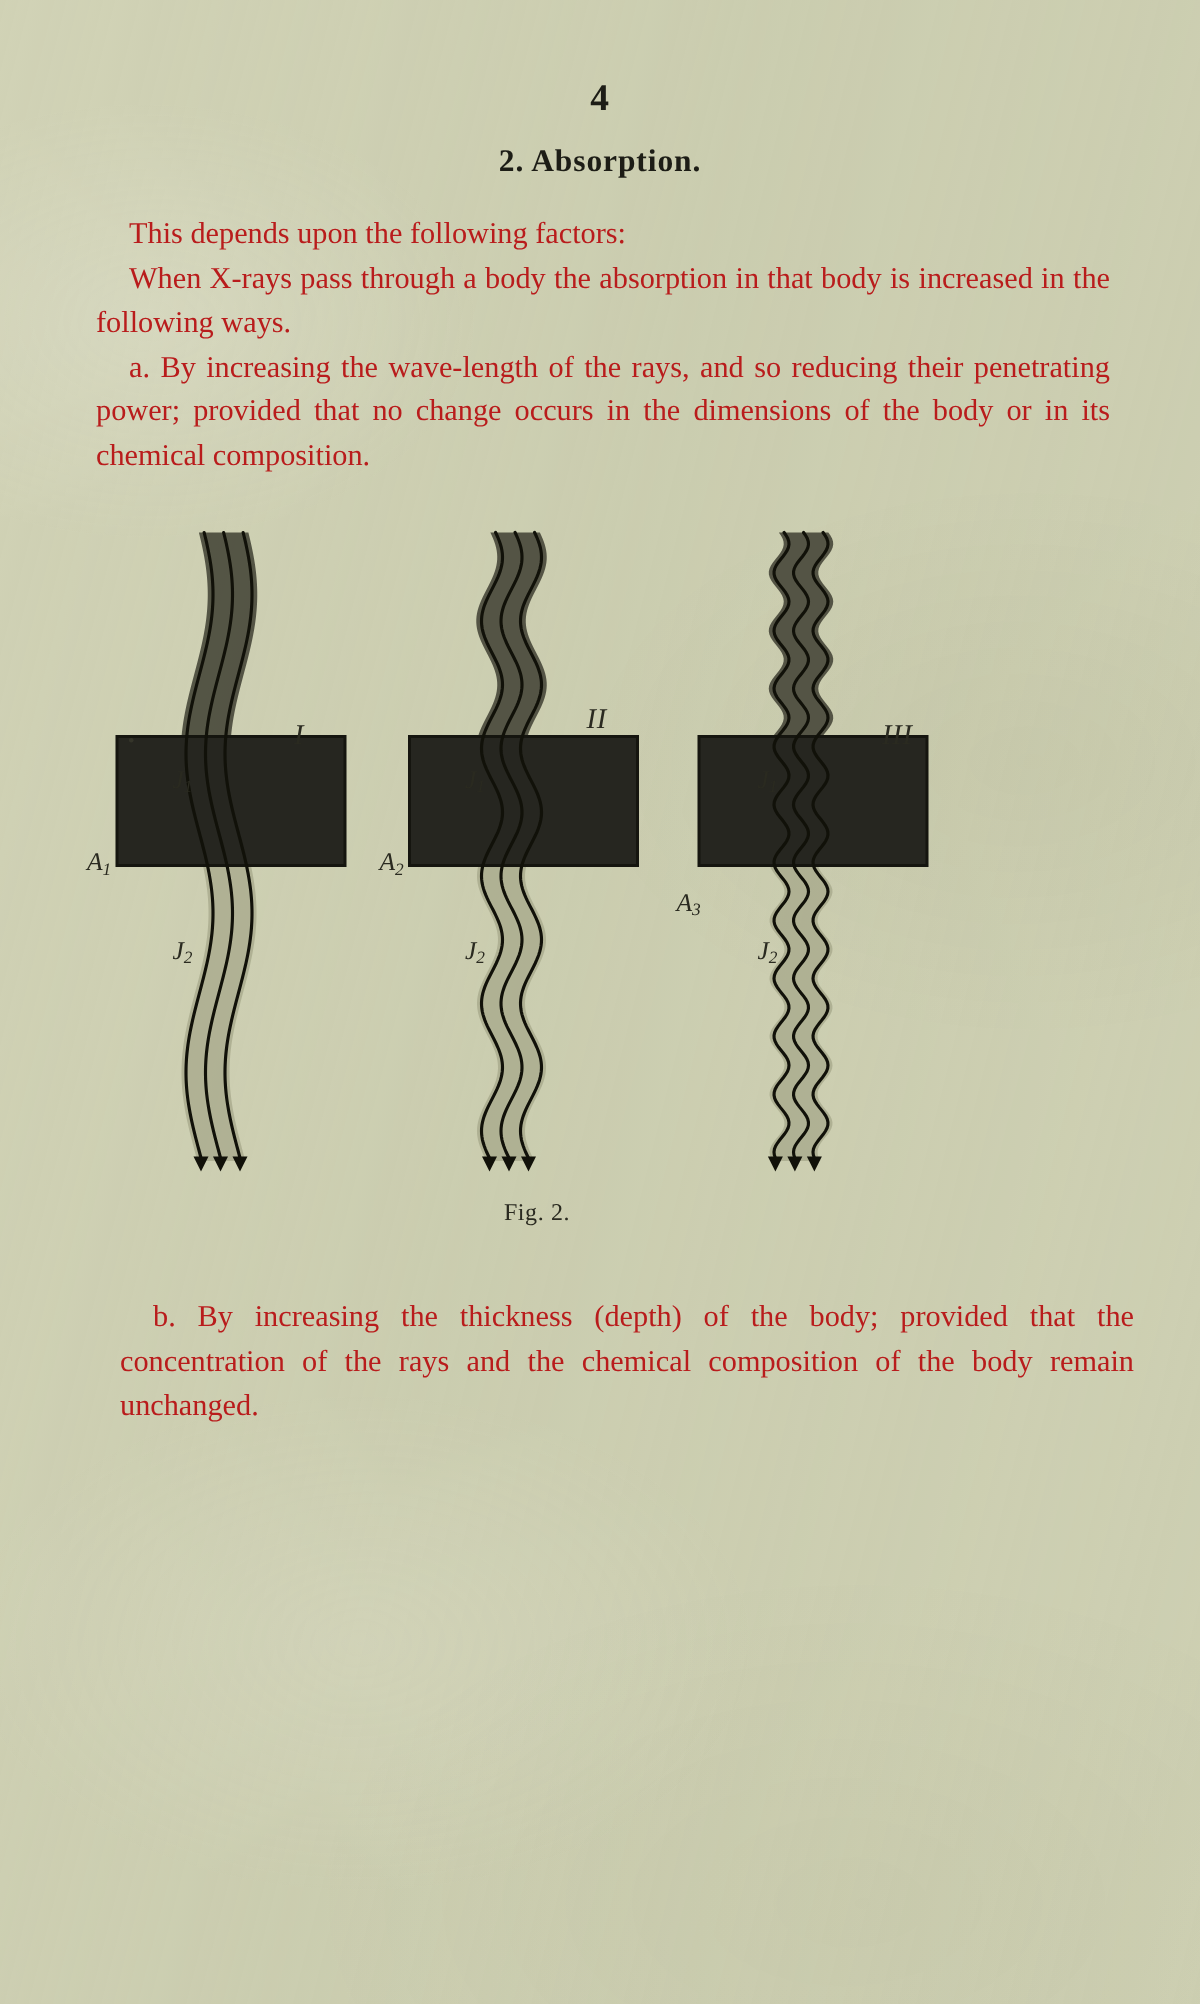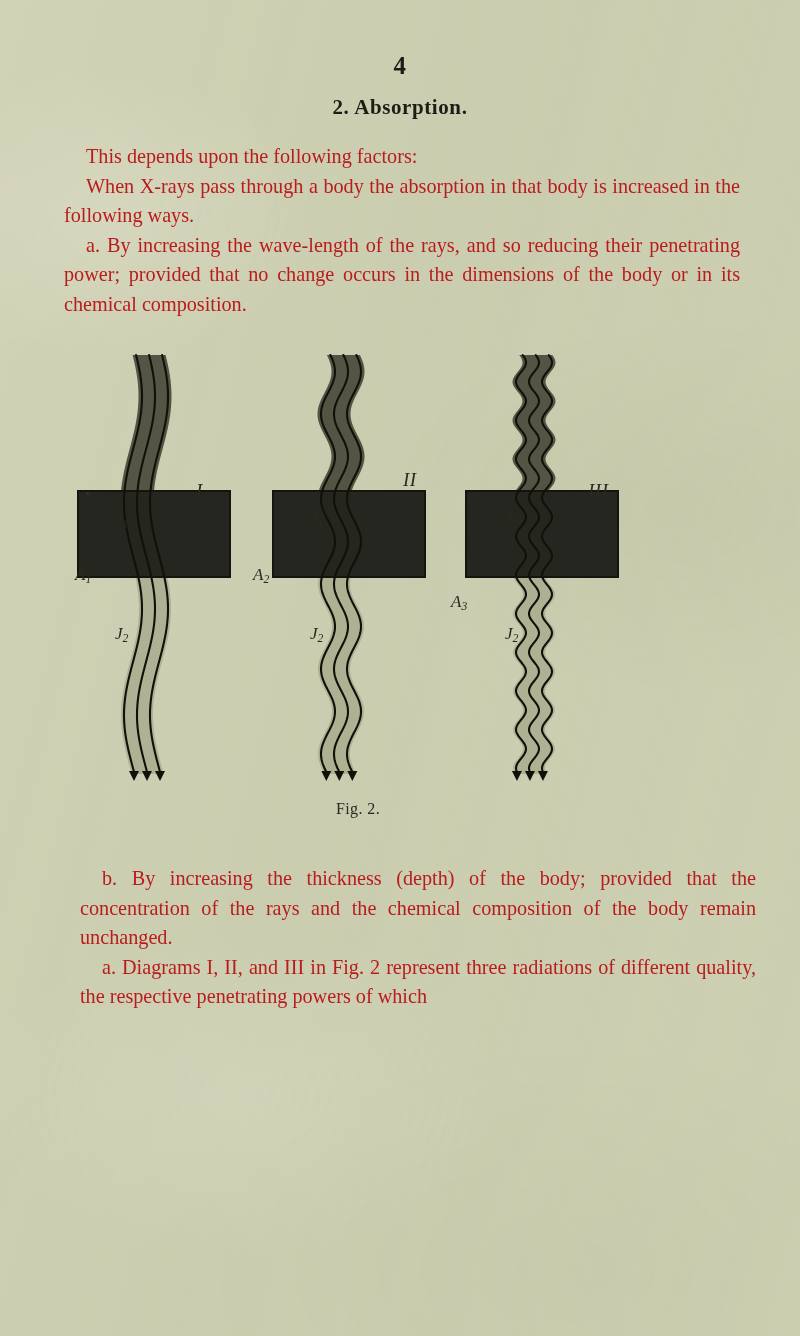--- a/index.html
+++ b/index.html
@@ -166,36 +166,36 @@
           <path d="M74.02 419.00L84.02 419.00L79.02 429.00Z" fill="#111109"></path>
           <path d="M94.09 3.00L94.58 5.00L95.06 6.99L95.53 8.99L95.98 10.98L96.41 12.98L96.83 14.97L97.22 16.97L97.59 18.96L97.94 20.96L98.27 22.95L98.57 24.95L98.84 26.94L99.09 28.94L99.31 30.93L99.50 32.93L99.66 34.92L99.79 36.92L99.89 38.91L99.96 40.91L99.99 42.90L100.00 44.90L99.97 46.89L99.92 48.89L99.83 50.89L99.71 52.88L99.56 54.88L99.38 56.87L99.18 58.87L98.94 60.86L98.68 62.86L98.39 64.85L98.07 66.85L97.73 68.84L97.37 70.84L96.98 72.83L96.57 74.83L96.15 76.82L95.70 78.82L95.24 80.81L94.77 82.81L94.28 84.80L93.78 86.80L93.27 88.79L92.75 90.79L92.23 92.78L91.70 94.78L91.17 96.78L90.64 98.77L90.11 100.77L89.58 102.76L89.06 104.76L88.55 106.75L88.04 108.75L87.54 110.74L87.06 112.74L86.59 114.73L86.14 116.73L85.70 118.72L85.28 120.72L84.88 122.71L84.50 124.71L84.14 126.70L83.81 128.70L83.51 130.69L83.22 132.69L82.97 134.68L82.75 136.68L82.55 138.67L82.38 140.67L82.24 142.67L82.14 144.66L82.06 146.66L82.01 148.65L82.00 150.65L82.02 152.64L82.07 154.64L82.15 156.63L82.26 158.63L82.40 160.62L82.57 162.62L82.77 164.61L83.00 166.61L83.25 168.60L83.54 170.60L83.85 172.59L84.18 174.59L84.54 176.58L84.92 178.58L85.32 180.57L85.74 182.57L86.18 184.56L86.64 186.56L87.11 188.56L87.60 190.55L88.09 192.55L88.60 194.54L89.12 196.54L89.64 198.53L90.17 200.53L90.70 202.52L91.23 204.52L91.76 206.51L92.28 208.51L92.81 210.50L93.32 212.50L93.83 214.49L94.33 216.49L94.82 218.48L95.29 220.48L95.75 222.47L96.19 224.47L96.62 226.46L97.02 228.46L97.41 230.45L97.77 232.45L98.11 234.44L98.42 236.44L98.71 238.44L98.97 240.43L99.20 242.43L99.40 244.42L99.58 246.42L99.73 248.41L99.84 250.41L99.92 252.40L99.98 254.40L100.00 256.39L99.99 258.39L99.95 260.38L99.88 262.38L99.77 264.37L99.64 266.37L99.48 268.36L99.29 270.36L99.06 272.35L98.81 274.35L98.54 276.34L98.23 278.34L97.91 280.33L97.55 282.33L97.18 284.33L96.78 286.32L96.36 288.32L95.93 290.31L95.48 292.31L95.01 294.30L94.53 296.30L94.03 298.29L93.53 300.29L93.01 302.28L92.49 304.28L91.97 306.27L91.44 308.27L90.91 310.26L90.38 312.26L89.85 314.25L89.32 316.25L88.81 318.24L88.29 320.24L87.79 322.23L87.30 324.23L86.83 326.22L86.36 328.22L85.92 330.22L85.49 332.21L85.08 334.21L84.69 336.20L84.32 338.20L83.98 340.19L83.66 342.19L83.36 344.18L83.10 346.18L82.86 348.17L82.64 350.17L82.46 352.16L82.31 354.16L82.19 356.15L82.09 358.15L82.03 360.14L82.00 362.14L82.00 364.13L82.04 366.13L82.10 368.12L82.20 370.12L82.32 372.11L82.48 374.11L82.66 376.11L82.88 378.10L83.12 380.10L83.39 382.09L83.69 384.09L84.01 386.08L84.36 388.08L84.73 390.07L85.12 392.07L85.53 394.06L85.96 396.06L86.41 398.05L86.87 400.05L87.35 402.04L87.84 404.04L88.34 406.03L88.86 408.03L89.38 410.02L89.90 412.02L90.43 414.01L90.96 416.01L91.49 418.00L92.02 420.00" fill="none" stroke="#111109" stroke-width="2.1" stroke-linecap="round"></path>
           <path d="M87.02 419.00L97.02 419.00L92.02 429.00Z" fill="#111109"></path>
           <path d="M107.09 3.00L107.58 5.00L108.06 6.99L108.53 8.99L108.98 10.98L109.41 12.98L109.83 14.97L110.22 16.97L110.59 18.96L110.94 20.96L111.27 22.95L111.57 24.95L111.84 26.94L112.09 28.94L112.31 30.93L112.50 32.93L112.66 34.92L112.79 36.92L112.89 38.91L112.96 40.91L112.99 42.90L113.00 44.90L112.97 46.89L112.92 48.89L112.83 50.89L112.71 52.88L112.56 54.88L112.38 56.87L112.18 58.87L111.94 60.86L111.68 62.86L111.39 64.85L111.07 66.85L110.73 68.84L110.37 70.84L109.98 72.83L109.57 74.83L109.15 76.82L108.70 78.82L108.24 80.81L107.77 82.81L107.28 84.80L106.78 86.80L106.27 88.79L105.75 90.79L105.23 92.78L104.70 94.78L104.17 96.78L103.64 98.77L103.11 100.77L102.58 102.76L102.06 104.76L101.55 106.75L101.04 108.75L100.54 110.74L100.06 112.74L99.59 114.73L99.14 116.73L98.70 118.72L98.28 120.72L97.88 122.71L97.50 124.71L97.14 126.70L96.81 128.70L96.51 130.69L96.22 132.69L95.97 134.68L95.75 136.68L95.55 138.67L95.38 140.67L95.24 142.67L95.14 144.66L95.06 146.66L95.01 148.65L95.00 150.65L95.02 152.64L95.07 154.64L95.15 156.63L95.26 158.63L95.40 160.62L95.57 162.62L95.77 164.61L96.00 166.61L96.25 168.60L96.54 170.60L96.85 172.59L97.18 174.59L97.54 176.58L97.92 178.58L98.32 180.57L98.74 182.57L99.18 184.56L99.64 186.56L100.11 188.56L100.60 190.55L101.09 192.55L101.60 194.54L102.12 196.54L102.64 198.53L103.17 200.53L103.70 202.52L104.23 204.52L104.76 206.51L105.28 208.51L105.81 210.50L106.32 212.50L106.83 214.49L107.33 216.49L107.82 218.48L108.29 220.48L108.75 222.47L109.19 224.47L109.62 226.46L110.02 228.46L110.41 230.45L110.77 232.45L111.11 234.44L111.42 236.44L111.71 238.44L111.97 240.43L112.20 242.43L112.40 244.42L112.58 246.42L112.73 248.41L112.84 250.41L112.92 252.40L112.98 254.40L113.00 256.39L112.99 258.39L112.95 260.38L112.88 262.38L112.77 264.37L112.64 266.37L112.48 268.36L112.29 270.36L112.06 272.35L111.81 274.35L111.54 276.34L111.23 278.34L110.91 280.33L110.55 282.33L110.18 284.33L109.78 286.32L109.36 288.32L108.93 290.31L108.48 292.31L108.01 294.30L107.53 296.30L107.03 298.29L106.53 300.29L106.01 302.28L105.49 304.28L104.97 306.27L104.44 308.27L103.91 310.26L103.38 312.26L102.85 314.25L102.32 316.25L101.81 318.24L101.29 320.24L100.79 322.23L100.30 324.23L99.83 326.22L99.36 328.22L98.92 330.22L98.49 332.21L98.08 334.21L97.69 336.20L97.32 338.20L96.98 340.19L96.66 342.19L96.36 344.18L96.10 346.18L95.86 348.17L95.64 350.17L95.46 352.16L95.31 354.16L95.19 356.15L95.09 358.15L95.03 360.14L95.00 362.14L95.00 364.13L95.04 366.13L95.10 368.12L95.20 370.12L95.32 372.11L95.48 374.11L95.66 376.11L95.88 378.10L96.12 380.10L96.39 382.09L96.69 384.09L97.01 386.08L97.36 388.08L97.73 390.07L98.12 392.07L98.53 394.06L98.96 396.06L99.41 398.05L99.87 400.05L100.35 402.04L100.84 404.04L101.34 406.03L101.86 408.03L102.38 410.02L102.90 412.02L103.43 414.01L103.96 416.01L104.49 418.00L105.02 420.00" fill="none" stroke="#111109" stroke-width="2.1" stroke-linecap="round"></path>
           <path d="M100.02 419.00L110.02 419.00L105.02 429.00Z" fill="#111109"></path>
         </svg>
       <span class="dot-mark" style="left:31px; top:140px;"></span>
       <span class="dlabel roman" style="left:141px; top:128px;">I</span>
       <span class="dlabel j" style="left:60px; top:158px;"><span>J</span><sub>1</sub></span>
       <span class="dlabel j" style="left:60px; top:272px;"><span>J</span><sub>2</sub></span>
-      <span class="dlabel a" style="left:20px; top:213px;"><span>A</span><sub>1</sub></span>
+      <span class="dlabel a" style="left:3px; top:213px;"><span>A</span><sub>1</sub></span>
     </div>
 
     <div class="diagram" id="diag1" style="left:250px;">
         <svg width="250" height="440" viewBox="0 0 250 440">
           <path d="M76.90 3.00L77.84 5.00L78.71 7.00L79.49 9.00L80.16 11.00L80.70 13.00L81.11 15.00L81.38 17.00L81.49 19.00L81.46 21.00L81.27 23.00L80.93 25.00L80.46 27.00L79.85 29.00L79.13 31.00L78.30 33.00L77.39 35.00L76.42 37.00L75.41 39.00L74.38 41.00L73.35 43.00L72.34 45.00L71.39 47.00L70.50 49.00L69.70 51.00L69.00 53.00L68.42 55.00L67.98 57.00L67.67 59.00L67.52 61.00L67.52 63.00L67.67 65.00L67.97 67.00L68.41 69.00L68.99 71.00L69.68 73.00L70.48 75.00L71.37 77.00L72.33 79.00L73.33 81.00L74.36 83.00L75.40 85.00L76.41 87.00L77.38 89.00L78.29 91.00L79.11 93.00L79.84 95.00L80.45 97.00L80.93 99.00L81.27 101.00L81.46 103.00L81.50 105.00L81.38 107.00L81.12 109.00L80.71 111.00L80.17 113.00L79.50 115.00L78.72 117.00L77.86 119.00L76.91 121.00L75.92 123.00L74.90 125.00L73.86 127.00L72.84 129.00L71.86 131.00L70.93 133.00L70.08 135.00L69.33 137.00L68.69 139.00L68.18 141.00L67.81 143.00L100.81 143.00L101.18 141.00L101.69 139.00L102.33 137.00L103.08 135.00L103.93 133.00L104.86 131.00L105.84 129.00L106.86 127.00L107.90 125.00L108.92 123.00L109.91 121.00L110.86 119.00L111.72 117.00L112.50 115.00L113.17 113.00L113.71 111.00L114.12 109.00L114.38 107.00L114.50 105.00L114.46 103.00L114.27 101.00L113.93 99.00L113.45 97.00L112.84 95.00L112.11 93.00L111.29 91.00L110.38 89.00L109.41 87.00L108.40 85.00L107.36 83.00L106.33 81.00L105.33 79.00L104.37 77.00L103.48 75.00L102.68 73.00L101.99 71.00L101.41 69.00L100.97 67.00L100.67 65.00L100.52 63.00L100.52 61.00L100.67 59.00L100.98 57.00L101.42 55.00L102.00 53.00L102.70 51.00L103.50 49.00L104.39 47.00L105.34 45.00L106.35 43.00L107.38 41.00L108.41 39.00L109.42 37.00L110.39 35.00L111.30 33.00L112.13 31.00L112.85 29.00L113.46 27.00L113.93 25.00L114.27 23.00L114.46 21.00L114.49 19.00L114.38 17.00L114.11 15.00L113.70 13.00L113.16 11.00L112.49 9.00L111.71 7.00L110.84 5.00L109.90 3.00Z" fill="#4a4a3c" stroke="none" opacity="0.92"></path>
           <path d="M69.50 223.00L68.92 224.99L68.48 226.98L68.18 228.97L68.02 230.96L68.02 232.95L68.16 234.94L68.46 236.93L68.89 238.92L69.46 240.91L70.15 242.90L70.94 244.89L71.82 246.88L72.77 248.87L73.76 250.86L74.79 252.85L75.81 254.84L76.82 256.83L77.79 258.82L78.70 260.81L79.54 262.80L80.27 264.79L80.89 266.78L81.38 268.77L81.73 270.76L81.94 272.75L82.00 274.74L81.91 276.73L81.66 278.72L81.28 280.71L80.76 282.70L80.11 284.69L79.36 286.68L78.51 288.67L77.58 290.66L76.60 292.65L75.58 294.64L74.55 296.63L73.53 298.62L72.55 300.61L71.61 302.60L70.75 304.59L69.98 306.58L69.32 308.57L68.78 310.56L68.38 312.55L68.12 314.54L68.00 316.53L68.04 318.52L68.23 320.51L68.57 322.50L69.04 324.49L69.64 326.48L70.36 328.47L71.18 330.46L72.08 332.45L73.05 334.44L74.05 336.43L75.08 338.42L76.11 340.41L77.11 342.40L78.06 344.39L78.95 346.38L79.76 348.37L80.46 350.36L81.04 352.35L81.49 354.34L81.81 356.33L81.97 358.32L81.99 360.31L81.85 362.30L81.57 364.29L81.14 366.28L80.58 368.27L79.91 370.26L79.12 372.25L78.25 374.24L77.30 376.23L76.31 378.22L75.29 380.21L74.26 382.20L73.25 384.19L72.27 386.18L71.36 388.17L70.52 390.16L69.78 392.15L69.15 394.14L68.65 396.13L68.29 398.12L68.07 400.11L68.00 402.10L68.08 404.09L68.31 406.08L68.69 408.07L69.20 410.06L69.84 412.05L70.59 414.04L71.43 416.03L72.35 418.02L73.33 420.01L74.35 422.00L106.35 422.00L105.33 420.01L104.35 418.02L103.43 416.03L102.59 414.04L101.84 412.05L101.20 410.06L100.69 408.07L100.31 406.08L100.08 404.09L100.00 402.10L100.07 400.11L100.29 398.12L100.65 396.13L101.15 394.14L101.78 392.15L102.52 390.16L103.36 388.17L104.27 386.18L105.25 384.19L106.26 382.20L107.29 380.21L108.31 378.22L109.30 376.23L110.25 374.24L111.12 372.25L111.91 370.26L112.58 368.27L113.14 366.28L113.57 364.29L113.85 362.30L113.99 360.31L113.97 358.32L113.81 356.33L113.49 354.34L113.04 352.35L112.46 350.36L111.76 348.37L110.95 346.38L110.06 344.39L109.11 342.40L108.11 340.41L107.08 338.42L106.05 336.43L105.05 334.44L104.08 332.45L103.18 330.46L102.36 328.47L101.64 326.48L101.04 324.49L100.57 322.50L100.23 320.51L100.04 318.52L100.00 316.53L100.12 314.54L100.38 312.55L100.78 310.56L101.32 308.57L101.98 306.58L102.75 304.59L103.61 302.60L104.55 300.61L105.53 298.62L106.55 296.63L107.58 294.64L108.60 292.65L109.58 290.66L110.51 288.67L111.36 286.68L112.11 284.69L112.76 282.70L113.28 280.71L113.66 278.72L113.91 276.73L114.00 274.74L113.94 272.75L113.73 270.76L113.38 268.77L112.89 266.78L112.27 264.79L111.54 262.80L110.70 260.81L109.79 258.82L108.82 256.83L107.81 254.84L106.79 252.85L105.76 250.86L104.77 248.87L103.82 246.88L102.94 244.89L102.15 242.90L101.46 240.91L100.89 238.92L100.46 236.93L100.16 234.94L100.02 232.95L100.02 230.96L100.18 228.97L100.48 226.98L100.92 224.99L101.50 223.00Z" fill="#9fa184" stroke="none" opacity="0.65"></path>
           <rect x="23" y="139" width="152" height="86" fill="#262620" stroke="#15150f" stroke-width="2"></rect>
           <path d="M80.40 3.00L81.34 5.00L82.21 6.99L82.98 8.99L83.65 10.98L84.20 12.98L84.61 14.97L84.88 16.97L84.99 18.96L84.96 20.96L84.78 22.95L84.44 24.95L83.97 26.94L83.37 28.94L82.65 30.93L81.83 32.93L80.93 34.92L79.96 36.92L78.95 38.91L77.93 40.91L76.90 42.90L75.89 44.90L74.94 46.89L74.04 48.89L73.24 50.89L72.54 52.88L71.95 54.88L71.50 56.87L71.19 58.87L71.03 60.86L71.01 62.86L71.15 64.85L71.44 66.85L71.87 68.84L72.44 70.84L73.12 72.83L73.91 74.83L74.79 76.82L75.74 78.82L76.74 80.81L77.76 82.81L78.79 84.80L79.81 86.80L80.78 88.79L81.70 90.79L82.53 92.78L83.26 94.78L83.89 96.78L84.38 98.77L84.73 100.77L84.94 102.76L85.00 104.76L84.90 106.75L84.66 108.75L84.27 110.74L83.75 112.74L83.10 114.73L82.34 116.73L81.48 118.72L80.55 120.72L79.57 122.71L78.55 124.71L77.51 126.70L76.49 128.70L75.51 130.69L74.57 132.69L73.71 134.68L72.95 136.68L72.29 138.67L71.76 140.67L71.36 142.67L71.11 144.66L71.00 146.66L71.05 148.65L71.25 150.65L71.60 152.64L72.08 154.64L72.70 156.63L73.42 158.63L74.25 160.62L75.16 162.62L76.13 164.61L77.14 166.61L78.17 168.60L79.20 170.60L80.20 172.59L81.15 174.59L82.04 176.58L82.83 178.58L83.53 180.57L84.10 182.57L84.54 184.56L84.83 186.56L84.98 188.56L84.98 190.55L84.83 192.55L84.52 194.54L84.08 196.54L83.50 198.53L82.81 200.53L82.01 202.52L81.12 204.52L80.16 206.51L79.16 208.51L78.14 210.50L77.11 212.50L76.10 214.49L75.13 216.49L74.22 218.48L73.39 220.48L72.67 222.47L72.06 224.47L71.58 226.46L71.24 228.46L71.05 230.45L71.00 232.45L71.11 234.44L71.37 236.44L71.77 238.44L72.31 240.43L72.97 242.43L73.74 244.42L74.61 246.42L75.54 248.41L76.53 250.41L77.55 252.40L78.59 254.40L79.60 256.39L80.59 258.39L81.52 260.38L82.37 262.38L83.12 264.37L83.77 266.37L84.29 268.36L84.67 270.36L84.91 272.35L85.00 274.35L84.94 276.34L84.72 278.34L84.36 280.33L83.86 282.33L83.24 284.33L82.50 286.32L81.66 288.32L80.75 290.31L79.77 292.31L78.76 294.30L77.73 296.30L76.70 298.29L75.70 300.29L74.76 302.28L73.88 304.28L73.09 306.27L72.41 308.27L71.85 310.26L71.43 312.26L71.15 314.25L71.01 316.25L71.03 318.24L71.20 320.24L71.51 322.23L71.97 324.23L72.56 326.22L73.27 328.22L74.08 330.22L74.97 332.21L75.93 334.21L76.94 336.20L77.96 338.20L78.99 340.19L80.00 342.19L80.96 344.18L81.86 346.18L82.68 348.17L83.39 350.17L83.99 352.16L84.46 354.16L84.78 356.15L84.96 358.15L84.99 360.14L84.87 362.14L84.60 364.13L84.18 366.13L83.63 368.12L82.96 370.12L82.18 372.11L81.31 374.11L80.36 376.11L79.37 378.10L78.35 380.10L77.32 382.09L76.30 384.09L75.32 386.08L74.40 388.08L73.56 390.07L72.81 392.07L72.18 394.06L71.67 396.06L71.30 398.05L71.07 400.05L71.00 402.04L71.08 404.04L71.31 406.03L71.68 408.03L72.19 410.02L72.83 412.02L73.58 414.01L74.42 416.01L75.35 418.00L76.33 420.00" fill="none" stroke="#111109" stroke-width="2.1" stroke-linecap="round"></path>
           <path d="M71.33 419.00L81.33 419.00L76.33 429.00Z" fill="#111109"></path>
           <path d="M93.40 3.00L94.34 5.00L95.21 6.99L95.98 8.99L96.65 10.98L97.20 12.98L97.61 14.97L97.88 16.97L97.99 18.96L97.96 20.96L97.78 22.95L97.44 24.95L96.97 26.94L96.37 28.94L95.65 30.93L94.83 32.93L93.93 34.92L92.96 36.92L91.95 38.91L90.93 40.91L89.90 42.90L88.89 44.90L87.94 46.89L87.04 48.89L86.24 50.89L85.54 52.88L84.95 54.88L84.50 56.87L84.19 58.87L84.03 60.86L84.01 62.86L84.15 64.85L84.44 66.85L84.87 68.84L85.44 70.84L86.12 72.83L86.91 74.83L87.79 76.82L88.74 78.82L89.74 80.81L90.76 82.81L91.79 84.80L92.81 86.80L93.78 88.79L94.70 90.79L95.53 92.78L96.26 94.78L96.89 96.78L97.38 98.77L97.73 100.77L97.94 102.76L98.00 104.76L97.90 106.75L97.66 108.75L97.27 110.74L96.75 112.74L96.10 114.73L95.34 116.73L94.48 118.72L93.55 120.72L92.57 122.71L91.55 124.71L90.51 126.70L89.49 128.70L88.51 130.69L87.57 132.69L86.71 134.68L85.95 136.68L85.29 138.67L84.76 140.67L84.36 142.67L84.11 144.66L84.00 146.66L84.05 148.65L84.25 150.65L84.60 152.64L85.08 154.64L85.70 156.63L86.42 158.63L87.25 160.62L88.16 162.62L89.13 164.61L90.14 166.61L91.17 168.60L92.20 170.60L93.20 172.59L94.15 174.59L95.04 176.58L95.83 178.58L96.53 180.57L97.10 182.57L97.54 184.56L97.83 186.56L97.98 188.56L97.98 190.55L97.83 192.55L97.52 194.54L97.08 196.54L96.50 198.53L95.81 200.53L95.01 202.52L94.12 204.52L93.16 206.51L92.16 208.51L91.14 210.50L90.11 212.50L89.10 214.49L88.13 216.49L87.22 218.48L86.39 220.48L85.67 222.47L85.06 224.47L84.58 226.46L84.24 228.46L84.05 230.45L84.00 232.45L84.11 234.44L84.37 236.44L84.77 238.44L85.31 240.43L85.97 242.43L86.74 244.42L87.61 246.42L88.54 248.41L89.53 250.41L90.55 252.40L91.59 254.40L92.60 256.39L93.59 258.39L94.52 260.38L95.37 262.38L96.12 264.37L96.77 266.37L97.29 268.36L97.67 270.36L97.91 272.35L98.00 274.35L97.94 276.34L97.72 278.34L97.36 280.33L96.86 282.33L96.24 284.33L95.50 286.32L94.66 288.32L93.75 290.31L92.77 292.31L91.76 294.30L90.73 296.30L89.70 298.29L88.70 300.29L87.76 302.28L86.88 304.28L86.09 306.27L85.41 308.27L84.85 310.26L84.43 312.26L84.15 314.25L84.01 316.25L84.03 318.24L84.20 320.24L84.51 322.23L84.97 324.23L85.56 326.22L86.27 328.22L87.08 330.22L87.97 332.21L88.93 334.21L89.94 336.20L90.96 338.20L91.99 340.19L93.00 342.19L93.96 344.18L94.86 346.18L95.68 348.17L96.39 350.17L96.99 352.16L97.46 354.16L97.78 356.15L97.96 358.15L97.99 360.14L97.87 362.14L97.60 364.13L97.18 366.13L96.63 368.12L95.96 370.12L95.18 372.11L94.31 374.11L93.36 376.11L92.37 378.10L91.35 380.10L90.32 382.09L89.30 384.09L88.32 386.08L87.40 388.08L86.56 390.07L85.81 392.07L85.18 394.06L84.67 396.06L84.30 398.05L84.07 400.05L84.00 402.04L84.08 404.04L84.31 406.03L84.68 408.03L85.19 410.02L85.83 412.02L86.58 414.01L87.42 416.01L88.35 418.00L89.33 420.00" fill="none" stroke="#111109" stroke-width="2.1" stroke-linecap="round"></path>
           <path d="M84.33 419.00L94.33 419.00L89.33 429.00Z" fill="#111109"></path>
           <path d="M106.40 3.00L107.34 5.00L108.21 6.99L108.98 8.99L109.65 10.98L110.20 12.98L110.61 14.97L110.88 16.97L110.99 18.96L110.96 20.96L110.78 22.95L110.44 24.95L109.97 26.94L109.37 28.94L108.65 30.93L107.83 32.93L106.93 34.92L105.96 36.92L104.95 38.91L103.93 40.91L102.90 42.90L101.89 44.90L100.94 46.89L100.04 48.89L99.24 50.89L98.54 52.88L97.95 54.88L97.50 56.87L97.19 58.87L97.03 60.86L97.01 62.86L97.15 64.85L97.44 66.85L97.87 68.84L98.44 70.84L99.12 72.83L99.91 74.83L100.79 76.82L101.74 78.82L102.74 80.81L103.76 82.81L104.79 84.80L105.81 86.80L106.78 88.79L107.70 90.79L108.53 92.78L109.26 94.78L109.89 96.78L110.38 98.77L110.73 100.77L110.94 102.76L111.00 104.76L110.90 106.75L110.66 108.75L110.27 110.74L109.75 112.74L109.10 114.73L108.34 116.73L107.48 118.72L106.55 120.72L105.57 122.71L104.55 124.71L103.51 126.70L102.49 128.70L101.51 130.69L100.57 132.69L99.71 134.68L98.95 136.68L98.29 138.67L97.76 140.67L97.36 142.67L97.11 144.66L97.00 146.66L97.05 148.65L97.25 150.65L97.60 152.64L98.08 154.64L98.70 156.63L99.42 158.63L100.25 160.62L101.16 162.62L102.13 164.61L103.14 166.61L104.17 168.60L105.20 170.60L106.20 172.59L107.15 174.59L108.04 176.58L108.83 178.58L109.53 180.57L110.10 182.57L110.54 184.56L110.83 186.56L110.98 188.56L110.98 190.55L110.83 192.55L110.52 194.54L110.08 196.54L109.50 198.53L108.81 200.53L108.01 202.52L107.12 204.52L106.16 206.51L105.16 208.51L104.14 210.50L103.11 212.50L102.10 214.49L101.13 216.49L100.22 218.48L99.39 220.48L98.67 222.47L98.06 224.47L97.58 226.46L97.24 228.46L97.05 230.45L97.00 232.45L97.11 234.44L97.37 236.44L97.77 238.44L98.31 240.43L98.97 242.43L99.74 244.42L100.61 246.42L101.54 248.41L102.53 250.41L103.55 252.40L104.59 254.40L105.60 256.39L106.59 258.39L107.52 260.38L108.37 262.38L109.12 264.37L109.77 266.37L110.29 268.36L110.67 270.36L110.91 272.35L111.00 274.35L110.94 276.34L110.72 278.34L110.36 280.33L109.86 282.33L109.24 284.33L108.50 286.32L107.66 288.32L106.75 290.31L105.77 292.31L104.76 294.30L103.73 296.30L102.70 298.29L101.70 300.29L100.76 302.28L99.88 304.28L99.09 306.27L98.41 308.27L97.85 310.26L97.43 312.26L97.15 314.25L97.01 316.25L97.03 318.24L97.20 320.24L97.51 322.23L97.97 324.23L98.56 326.22L99.27 328.22L100.08 330.22L100.97 332.21L101.93 334.21L102.94 336.20L103.96 338.20L104.99 340.19L106.00 342.19L106.96 344.18L107.86 346.18L108.68 348.17L109.39 350.17L109.99 352.16L110.46 354.16L110.78 356.15L110.96 358.15L110.99 360.14L110.87 362.14L110.60 364.13L110.18 366.13L109.63 368.12L108.96 370.12L108.18 372.11L107.31 374.11L106.36 376.11L105.37 378.10L104.35 380.10L103.32 382.09L102.30 384.09L101.32 386.08L100.40 388.08L99.56 390.07L98.81 392.07L98.18 394.06L97.67 396.06L97.30 398.05L97.07 400.05L97.00 402.04L97.08 404.04L97.31 406.03L97.68 408.03L98.19 410.02L98.83 412.02L99.58 414.01L100.42 416.01L101.35 418.00L102.33 420.00" fill="none" stroke="#111109" stroke-width="2.1" stroke-linecap="round"></path>
           <path d="M97.33 419.00L107.33 419.00L102.33 429.00Z" fill="#111109"></path>
         </svg>
-      <span class="dlabel roman" style="left:141px; top:117px;margin-left:12px;">II</span>
+      <span class="dlabel roman" style="left:141px; top:117px;">II</span>
       <span class="dlabel j" style="left:60px; top:158px;"><span>J</span><sub>1</sub></span>
       <span class="dlabel j" style="left:60px; top:272px;"><span>J</span><sub>2</sub></span>
       <span class="dlabel a" style="left:3px; top:213px;text-align:center;"><span>A</span><sub>2</sub></span>
     </div>
 
     <div class="diagram" id="diag2" style="left:443px;">
         <svg width="250" height="440" viewBox="0 0 250 440">
           <path d="M76.21 3.00L77.63 5.00L78.71 7.00L79.35 9.00L79.48 11.00L79.09 13.00L78.22 15.00L76.96 17.00L75.44 19.00L73.82 21.00L72.28 23.00L70.96 25.00L70.02 27.00L69.54 29.00L69.59 31.00L70.15 33.00L71.17 35.00L72.53 37.00L74.11 39.00L75.72 41.00L77.21 43.00L78.41 45.00L79.20 47.00L79.50 49.00L79.27 51.00L78.55 53.00L77.40 55.00L75.94 57.00L74.34 59.00L72.75 61.00L71.35 63.00L70.27 65.00L69.64 67.00L69.52 69.00L69.92 71.00L70.80 73.00L72.07 75.00L73.59 77.00L75.21 79.00L76.76 81.00L78.06 83.00L79.00 85.00L79.46 87.00L79.40 89.00L78.83 91.00L77.80 93.00L76.43 95.00L74.86 97.00L73.24 99.00L71.76 101.00L70.57 103.00L69.79 105.00L69.50 107.00L69.74 109.00L70.47 111.00L71.63 113.00L73.09 115.00L74.70 117.00L76.28 119.00L77.68 121.00L78.75 123.00L79.37 125.00L79.48 127.00L79.06 129.00L78.17 131.00L76.90 133.00L75.37 135.00L73.75 137.00L72.21 139.00L70.91 141.00L69.99 143.00L102.99 143.00L103.91 141.00L105.21 139.00L106.75 137.00L108.37 135.00L109.90 133.00L111.17 131.00L112.06 129.00L112.48 127.00L112.37 125.00L111.75 123.00L110.68 121.00L109.28 119.00L107.70 117.00L106.09 115.00L104.63 113.00L103.47 111.00L102.74 109.00L102.50 107.00L102.79 105.00L103.57 103.00L104.76 101.00L106.24 99.00L107.86 97.00L109.43 95.00L110.80 93.00L111.83 91.00L112.40 89.00L112.46 87.00L112.00 85.00L111.06 83.00L109.76 81.00L108.21 79.00L106.59 77.00L105.07 75.00L103.80 73.00L102.92 71.00L102.52 69.00L102.64 67.00L103.27 65.00L104.35 63.00L105.75 61.00L107.34 59.00L108.94 57.00L110.40 55.00L111.55 53.00L112.27 51.00L112.50 49.00L112.20 47.00L111.41 45.00L110.21 43.00L108.72 41.00L107.11 39.00L105.53 37.00L104.17 35.00L103.15 33.00L102.59 31.00L102.54 29.00L103.02 27.00L103.96 25.00L105.28 23.00L106.82 21.00L108.44 19.00L109.96 17.00L111.22 15.00L112.09 13.00L112.48 11.00L112.35 9.00L111.71 7.00L110.63 5.00L109.21 3.00Z" fill="#4a4a3c" stroke="none" opacity="0.92"></path>
           <path d="M70.00 223.00L70.26 224.99L71.01 226.98L72.17 228.97L73.63 230.96L75.23 232.95L76.81 234.94L78.20 236.93L79.25 238.92L79.87 240.91L79.98 242.90L79.57 244.89L78.69 246.88L77.43 248.87L75.91 250.86L74.30 252.85L72.76 254.84L71.46 256.83L70.52 258.82L70.05 260.81L70.09 262.80L70.64 264.79L71.65 266.78L73.00 268.77L74.56 270.76L76.17 272.75L77.65 274.74L78.86 276.73L79.67 278.72L80.00 280.71L79.80 282.70L79.11 284.69L77.99 286.68L76.56 288.67L74.97 290.66L73.38 292.65L71.96 294.64L70.86 296.63L70.18 298.62L70.01 300.61L70.35 302.60L71.18 304.59L72.40 306.58L73.90 308.57L75.50 310.56L77.06 312.55L78.40 314.54L79.39 316.53L79.92 318.52L79.95 320.51L79.45 322.50L78.50 324.49L77.18 326.48L75.64 328.47L74.03 330.46L72.52 332.45L71.27 334.44L70.40 336.43L70.02 338.42L70.15 340.41L70.78 342.40L71.85 344.39L73.25 346.38L74.83 348.37L76.43 350.36L77.88 352.35L79.03 354.34L79.76 356.33L80.00 358.32L79.72 360.31L78.95 362.30L77.77 364.29L76.30 366.28L74.69 368.27L73.12 370.26L71.75 372.25L70.71 374.24L70.12 376.23L70.03 378.22L70.46 380.21L71.36 382.20L72.64 384.19L74.17 386.18L75.78 388.17L77.31 390.16L78.60 392.15L79.52 394.14L79.96 396.13L79.90 398.12L79.32 400.11L78.30 402.10L76.93 404.09L75.37 406.08L73.76 408.07L72.28 410.06L71.09 412.05L70.30 414.04L70.00 416.03L70.22 418.02L70.93 420.01L72.07 422.00L104.07 422.00L102.93 420.01L102.22 418.02L102.00 416.03L102.30 414.04L103.09 412.05L104.28 410.06L105.76 408.07L107.37 406.08L108.93 404.09L110.30 402.10L111.32 400.11L111.90 398.12L111.96 396.13L111.52 394.14L110.60 392.15L109.31 390.16L107.78 388.17L106.17 386.18L104.64 384.19L103.36 382.20L102.46 380.21L102.03 378.22L102.12 376.23L102.71 374.24L103.75 372.25L105.12 370.26L106.69 368.27L108.30 366.28L109.77 364.29L110.95 362.30L111.72 360.31L112.00 358.32L111.76 356.33L111.03 354.34L109.88 352.35L108.43 350.36L106.83 348.37L105.25 346.38L103.85 344.39L102.78 342.40L102.15 340.41L102.02 338.42L102.40 336.43L103.27 334.44L104.52 332.45L106.03 330.46L107.64 328.47L109.18 326.48L110.50 324.49L111.45 322.50L111.95 320.51L111.92 318.52L111.39 316.53L110.40 314.54L109.06 312.55L107.50 310.56L105.90 308.57L104.40 306.58L103.18 304.59L102.35 302.60L102.01 300.61L102.18 298.62L102.86 296.63L103.96 294.64L105.38 292.65L106.97 290.66L108.56 288.67L109.99 286.68L111.11 284.69L111.80 282.70L112.00 280.71L111.67 278.72L110.86 276.73L109.65 274.74L108.17 272.75L106.56 270.76L105.00 268.77L103.65 266.78L102.64 264.79L102.09 262.80L102.05 260.81L102.52 258.82L103.46 256.83L104.76 254.84L106.30 252.85L107.91 250.86L109.43 248.87L110.69 246.88L111.57 244.89L111.98 242.90L111.87 240.91L111.25 238.92L110.20 236.93L108.81 234.94L107.23 232.95L105.63 230.96L104.17 228.97L103.01 226.98L102.26 224.99L102.00 223.00Z" fill="#9fa184" stroke="none" opacity="0.65"></path>
           <rect x="23" y="139" width="152" height="86" fill="#262620" stroke="#15150f" stroke-width="2"></rect>
@@ -211,16 +211,15 @@
       <span class="dlabel j" style="left:62px; top:272px;"><span>J</span><sub>2</sub></span>
       <span class="dlabel a" style="left:8px; top:212px;margin-top:28px;"><span>A</span><sub>3</sub></span>
     </div>
 
   </div>
 
   <div class="fig-caption">Fig. 2.</div>
 
   <div class="body-block bottom">
     <p class="para">b. By increasing the thickness (depth) of the body; provided that the concentration of the rays and the chemical composition of the body remain unchanged.</p>
-    <p class="para">a. Diagrams I, II, and III in Fig. 2 represent three radiations of different quality, the respective penetrating powers of which</p>
   </div>
 
 </div>
 
 </body></html>

